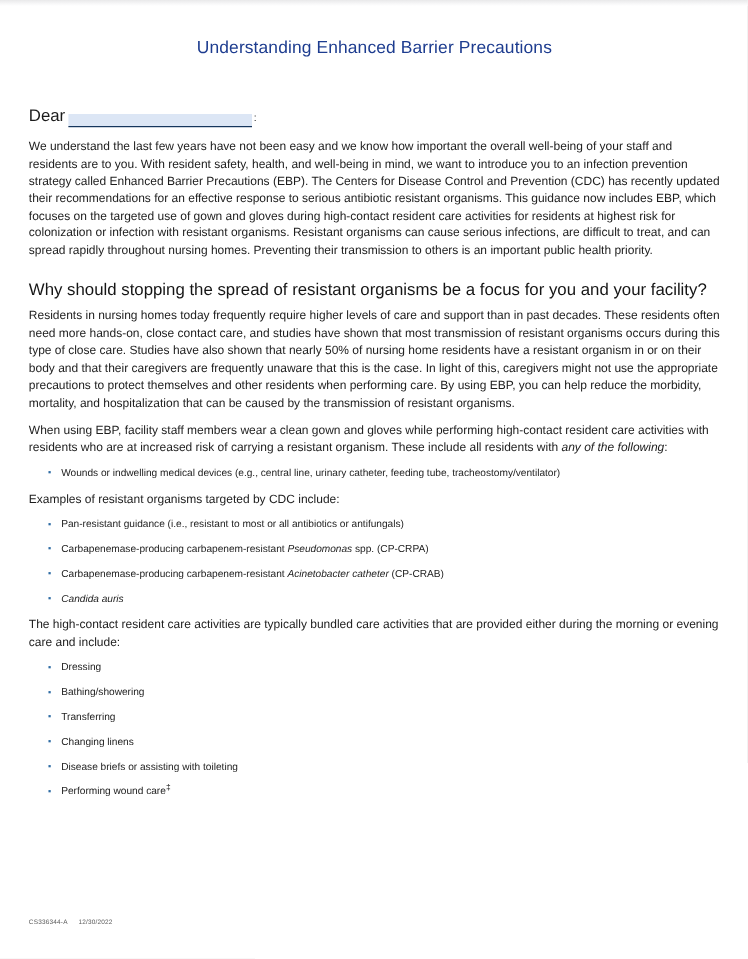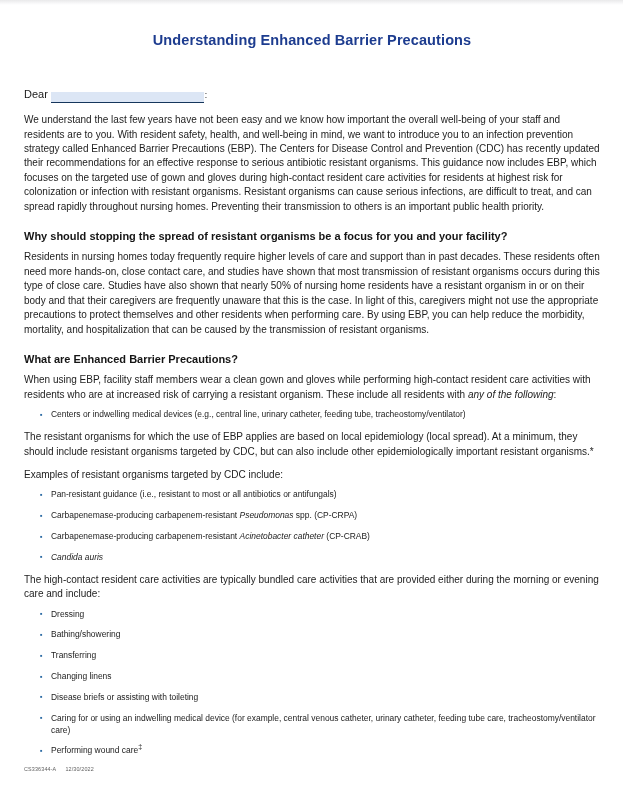--- a/index.html
+++ b/index.html
@@ -30,35 +30,35 @@
   .content {
     position: absolute;
     top: 0; left: 0;
     width: 623px;
     padding: 24px 23px 0 24px;
     box-sizing: border-box;
   }
   h1.doc-title {
     color: #1d3c8f;
     font-size: 14.5px;
-    font-weight: bold;
+    font-weight: normal;
     text-align: center;
     letter-spacing: 0.1px;
     margin: 7px 0 0 0;
     line-height: 1.25;
   }
   .salutation {
     margin-top: 38px;
     font-size: 8.6px;
     color: #1b1b1b;
     line-height: 1.3;
     white-space: nowrap;
   }
   .salutation .dear-label {
-    font-size: 11px;
+    font-size: 14px;
     color: #1b1b1b;
   }
   .fill-field {
     display: inline-block;
     width: 153px;
     height: 11px;
     background: #dce6f5;
     border: none;
     border-bottom: 1.3px solid #16365c;
     vertical-align: -2px;
@@ -75,22 +75,22 @@
     color: #1c1c1c;
     line-height: 1.445;
     margin: 9px 0 0 0;
     text-align: left;
     max-width: 578px;
   }
   p.body-text.first {
     margin-top: 10px;
   }
   h2.section-head {
-    font-size: 11px;
-    font-weight: bold;
+    font-size: 14px;
+    font-weight: normal;
     color: #151515;
     margin: 15px 0 0 0;
     line-height: 1.3;
   }
   h2.section-head + p.body-text {
     margin-top: 7px;
   }
   ul.blue-list {
     list-style: none;
     margin: 7px 0 0 0;
@@ -154,47 +154,44 @@
 
     <div class="salutation">
       <span class="dear-label">Dear</span><input class="fill-field" type="text" placeholder="" style=""><span>:</span>
     </div>
 
     <p class="body-text first">We understand the last few years have not been easy and we know how important the overall well-being of your staff and residents are to you. With resident safety, health, and well-being in mind, we want to introduce you to an infection prevention strategy called Enhanced Barrier Precautions (EBP). The Centers for Disease Control and Prevention (CDC) has recently updated their recommendations for an effective response to serious antibiotic resistant organisms. This guidance now includes EBP, which focuses on the targeted use of gown and gloves during high-contact resident care activities for residents at highest risk for colonization or infection with resistant organisms. Resistant organisms can cause serious infections, are difficult to treat, and can spread rapidly throughout nursing homes. Preventing their transmission to others is an important public health priority.</p>
 
     <h2 class="section-head">Why should stopping the spread of resistant organisms be a focus for you and your facility?</h2>
     <p class="body-text">Residents in nursing homes today frequently require higher levels of care and support than in past decades. These residents often need more hands-on, close contact care, and studies have shown that most transmission of resistant organisms occurs during this type of close care. Studies have also shown that nearly 50% of nursing home residents have a resistant organism in or on their body and that their caregivers are frequently unaware that this is the case. In light of this, caregivers might not use the appropriate precautions to protect themselves and other residents when performing care. By using EBP, you can help reduce the morbidity, mortality, and hospitalization that can be caused by the transmission of resistant organisms.</p>
 
-    <h2 class="section-head">What are Enhanced Barrier Precautions?</h2>
     <p class="body-text"><span>When using EBP, facility staff members wear a clean gown and gloves while performing high-contact resident care activities with residents who are at increased risk of carrying a resistant organism. These include all residents with </span><em>any of the following</em><span>:</span></p>
 
     <ul class="blue-list">
-      <li><span>Centers or indwelling medical devices (e.g., central line, urinary catheter, feeding tube, tracheostomy/ventilator)</span><em></em><span></span></li>
+      <li><span>Wounds or indwelling medical devices (e.g., central line, urinary catheter, feeding tube, tracheostomy/ventilator)</span><em></em><span></span></li>
     </ul>
 
-    <p class="body-text">The resistant organisms for which the use of EBP applies are based on local epidemiology (local spread). At a minimum, they should include resistant organisms targeted by CDC, but can also include other epidemiologically important resistant organisms.*</p>
 
     <p class="body-text">Examples of resistant organisms targeted by CDC include:</p>
 
     <ul class="blue-list tight">
       <li><span>Pan-resistant guidance (i.e., resistant to most or all antibiotics or antifungals)</span><em></em><span></span></li>
       <li><span>Carbapenemase-producing carbapenem-resistant </span><em>Pseudomonas</em><span> spp. (CP-CRPA)</span></li>
       <li><span>Carbapenemase-producing carbapenem-resistant </span><em>Acinetobacter catheter</em><span> (CP-CRAB)</span></li>
       <li><span></span><em>Candida auris</em><span></span></li>
     </ul>
 
     <p class="body-text">The high-contact resident care activities are typically bundled care activities that are provided either during the morning or evening care and include:</p>
 
     <ul class="blue-list tight">
       <li><span>Dressing</span><sup></sup></li>
       <li><span>Bathing/showering</span><sup></sup></li>
       <li><span>Transferring</span><sup></sup></li>
       <li><span>Changing linens</span><sup></sup></li>
       <li><span>Disease briefs or assisting with toileting</span><sup></sup></li>
-      <li><span>Caring for or using an indwelling medical device (for example, central venous catheter, urinary catheter, feeding tube care, tracheostomy/ventilator care)</span><sup></sup></li>
       <li><span>Performing wound care</span><sup>‡</sup></li>
     </ul>
 
   </div>
 
   <div class="footer">
     <span>CS336344-A</span><span class="doc-date">12/30/2022</span>
   </div>
 
 </div>

